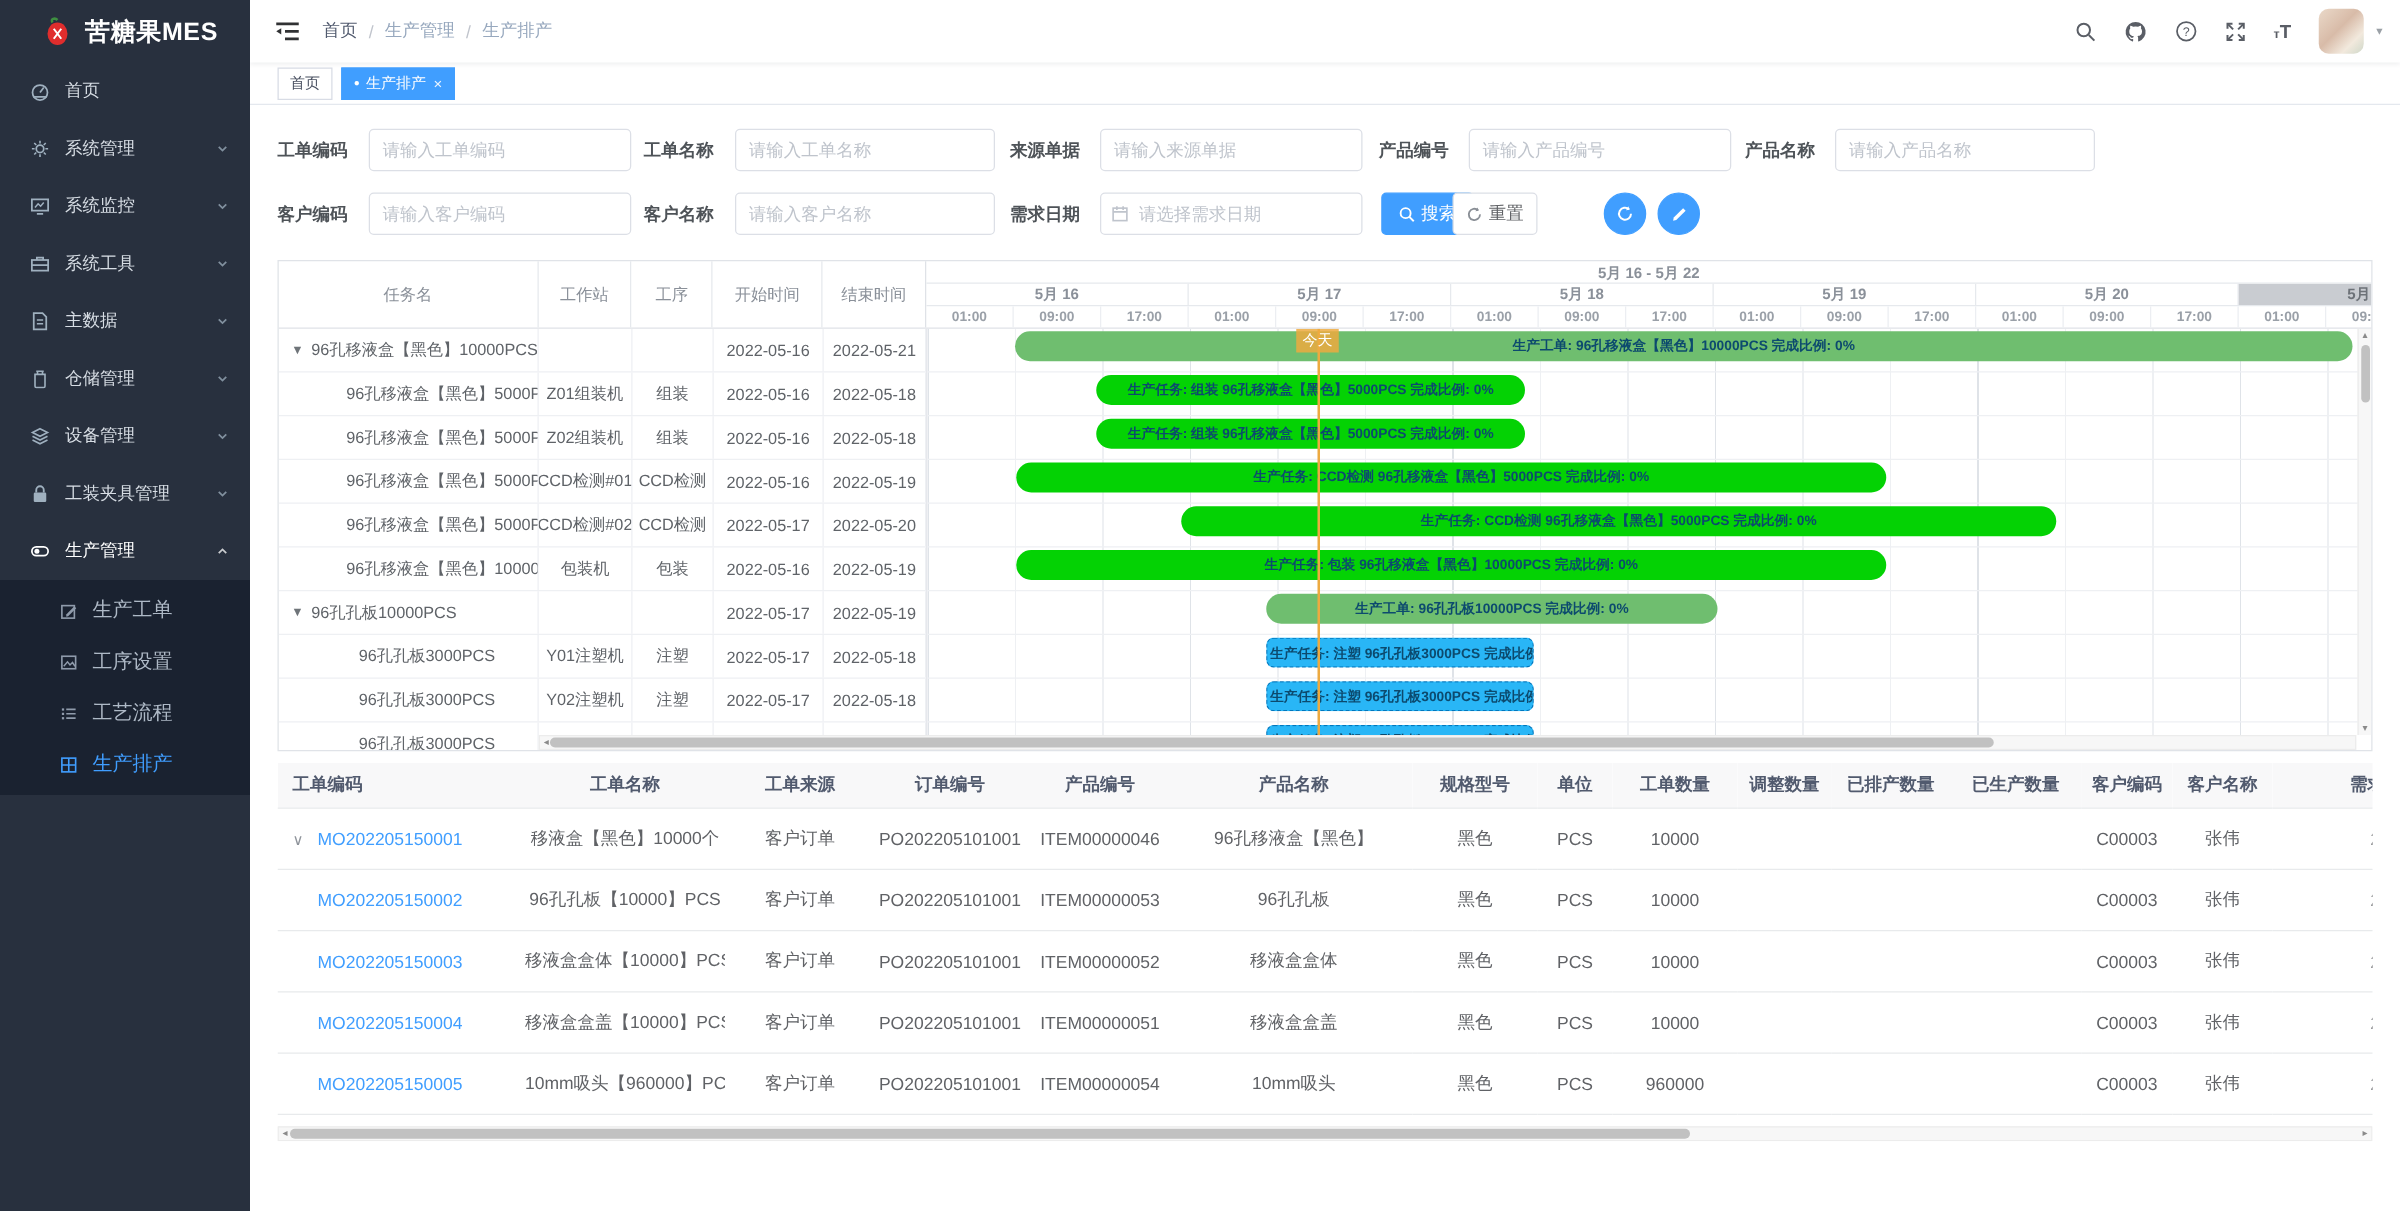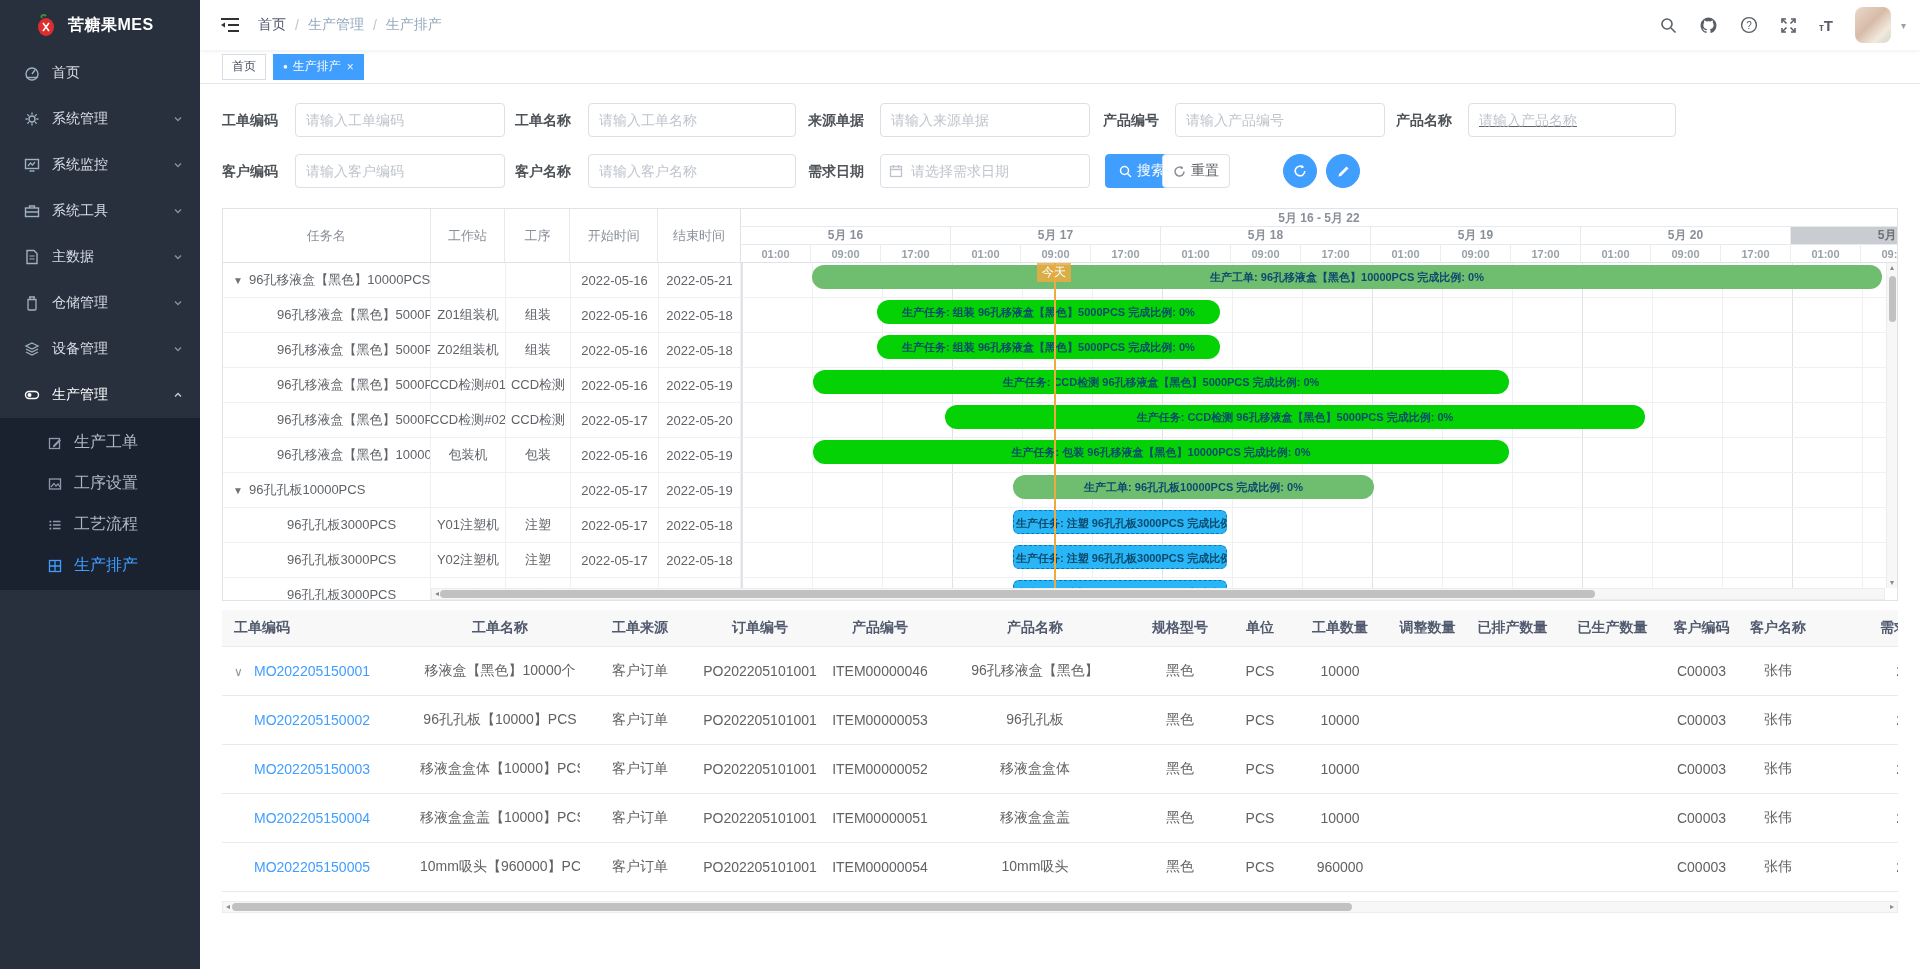--- a/index.html
+++ b/index.html
@@ -7,21 +7,21 @@
     --today:#edaa40; --sidebar:#28303e; --sidebar-sub:#1a2230;
   }
   *{margin:0;padding:0;box-sizing:border-box;}
   html,body{width:1920px;height:969px;overflow:hidden;}
   body{font-family:"Liberation Sans","DejaVu Sans",sans-serif;font-size:14px;color:#606266;background:#fff;}
   .page{position:relative;width:1920px;height:969px;overflow:hidden;}
 
   
   .sidebar{position:absolute;left:0;top:0;width:200px;height:969px;background:var(--sidebar);z-index:30;}
   .logo{height:50px;display:flex;align-items:center;padding-left:34px;}
-  .logo-title{color:#fff;font-weight:700;font-size:16px;margin-left:10px;letter-spacing:.5px;}
+  .logo-title{color:#fff;font-weight:700;font-size:20px;margin-left:10px;letter-spacing:.5px;}
   .menu-item{height:46px;display:flex;align-items:center;padding:0 16px 0 24px;color:#d7dde4;font-size:14px;cursor:pointer;}
   .menu-item .mi-label{margin-left:12px;flex:1;white-space:nowrap;}
   .menu-item svg.mi-icon{flex:0 0 16px;}
   .chev{flex:0 0 12px;opacity:.75;}
   .submenu{background:var(--sidebar-sub);padding:4px 0;}
   .sub-item{height:41px;display:flex;align-items:center;padding-left:48px;color:#aeb9c6;font-size:16px;cursor:pointer;}
   .sub-item .mi-label{margin-left:12px;}
   .sub-item.active{color:var(--accent);}
   .sub-item.active svg *{stroke:var(--accent);}
 
@@ -192,20 +192,30 @@
       </div>
       <div class="menu-item">
         <svg class="mi-icon" width="16" height="16" viewBox="0 0 16 16">
             <path d="M8 2 L14 5 8 8 2 5 Z M2 8 l6 3 6-3 M2 11 l6 3 6-3" fill="none" stroke="#9fb0bf" stroke-width="1.3"></path>
           </svg>
         <span class="mi-label">设备管理</span>
         <svg class="chev" width="12" height="12" viewBox="0 0 12 12">
             <path d="M3 4.5 L6 7.5 L9 4.5" stroke="#9fb0bf" stroke-width="1.4" fill="none"></path>
           </svg>
       </div>
+      <div class="menu-item">
+        <svg class="mi-icon" width="16" height="16" viewBox="0 0 16 16">
+            <rect x="3" y="7" width="10" height="7.5" rx="1" fill="#9fb0bf"></rect>
+            <path d="M5 7 V5 a3 3 0 0 1 6 0 V7" fill="none" stroke="#9fb0bf" stroke-width="1.5"></path>
+          </svg>
+        <span class="mi-label">工装夹具管理</span>
+        <svg class="chev" width="12" height="12" viewBox="0 0 12 12">
+            <path d="M3 4.5 L6 7.5 L9 4.5" stroke="#9fb0bf" stroke-width="1.4" fill="none"></path>
+          </svg>
+      </div>
       <div class="menu-item" style="color:#fff;">
         <svg class="mi-icon" width="16" height="16" viewBox="0 0 16 16">
             <rect x="1.5" y="4.5" width="13" height="7" rx="3.5" fill="none" stroke="#ffffff" stroke-width="1.4"></rect>
             <circle cx="5.5" cy="8" r="2" fill="#ffffff"></circle>
           </svg>
         <span class="mi-label">生产管理</span>
         <svg class="chev" width="12" height="12" viewBox="0 0 12 12">
             <path d="M3 7.5 L6 4.5 L9 7.5" stroke="#ffffff" stroke-width="1.4" fill="none"></path>
           </svg>
       </div>
@@ -301,21 +311,21 @@
   <div>
     <span class="f-label" style="left:222px;top:103px;">工单编码</span>
     <input class="f-input" style="left: 295px; top: 103px; width: 210px;" placeholder="请输入工单编码">
     <span class="f-label" style="left:515px;top:103px;">工单名称</span>
     <input class="f-input" style="left: 588px; top: 103px; width: 208px;" placeholder="请输入工单名称">
     <span class="f-label" style="left:808px;top:103px;">来源单据</span>
     <input class="f-input" style="left: 880px; top: 103px; width: 210px;" placeholder="请输入来源单据">
     <span class="f-label" style="left:1103px;top:103px;">产品编号</span>
     <input class="f-input" style="left: 1175px; top: 103px; width: 210px;" placeholder="请输入产品编号">
     <span class="f-label" style="left:1396px;top:103px;">产品名称</span>
-    <input class="f-input" style="left: 1468px; top: 103px; width: 208px; text-decoration: underline;" placeholder="请输入产品名称">
+    <input class="f-input" style="left: 1468px; top: 103px; width: 208px;" placeholder="请输入产品名称">
 
     <span class="f-label" style="left:222px;top:154px;">客户编码</span>
     <input class="f-input" style="left: 295px; top: 154px; width: 210px;" placeholder="请输入客户编码">
     <span class="f-label" style="left:515px;top:154px;">客户名称</span>
     <input class="f-input" style="left: 588px; top: 154px; width: 208px;" placeholder="请输入客户名称">
     <span class="f-label" style="left:808px;top:154px;">需求日期</span>
     <span class="date-wrap" style="left:880px;top:154px;width:210px;">
       <svg width="14" height="14" viewBox="0 0 14 14">
           <rect x="1.5" y="2.5" width="11" height="10" fill="none" stroke="#bfc4cc" stroke-width="1.3"></rect>
           <path d="M1.5 5.5h11M4.5 1v3M9.5 1v3" stroke="#bfc4cc" stroke-width="1.3"></path>

